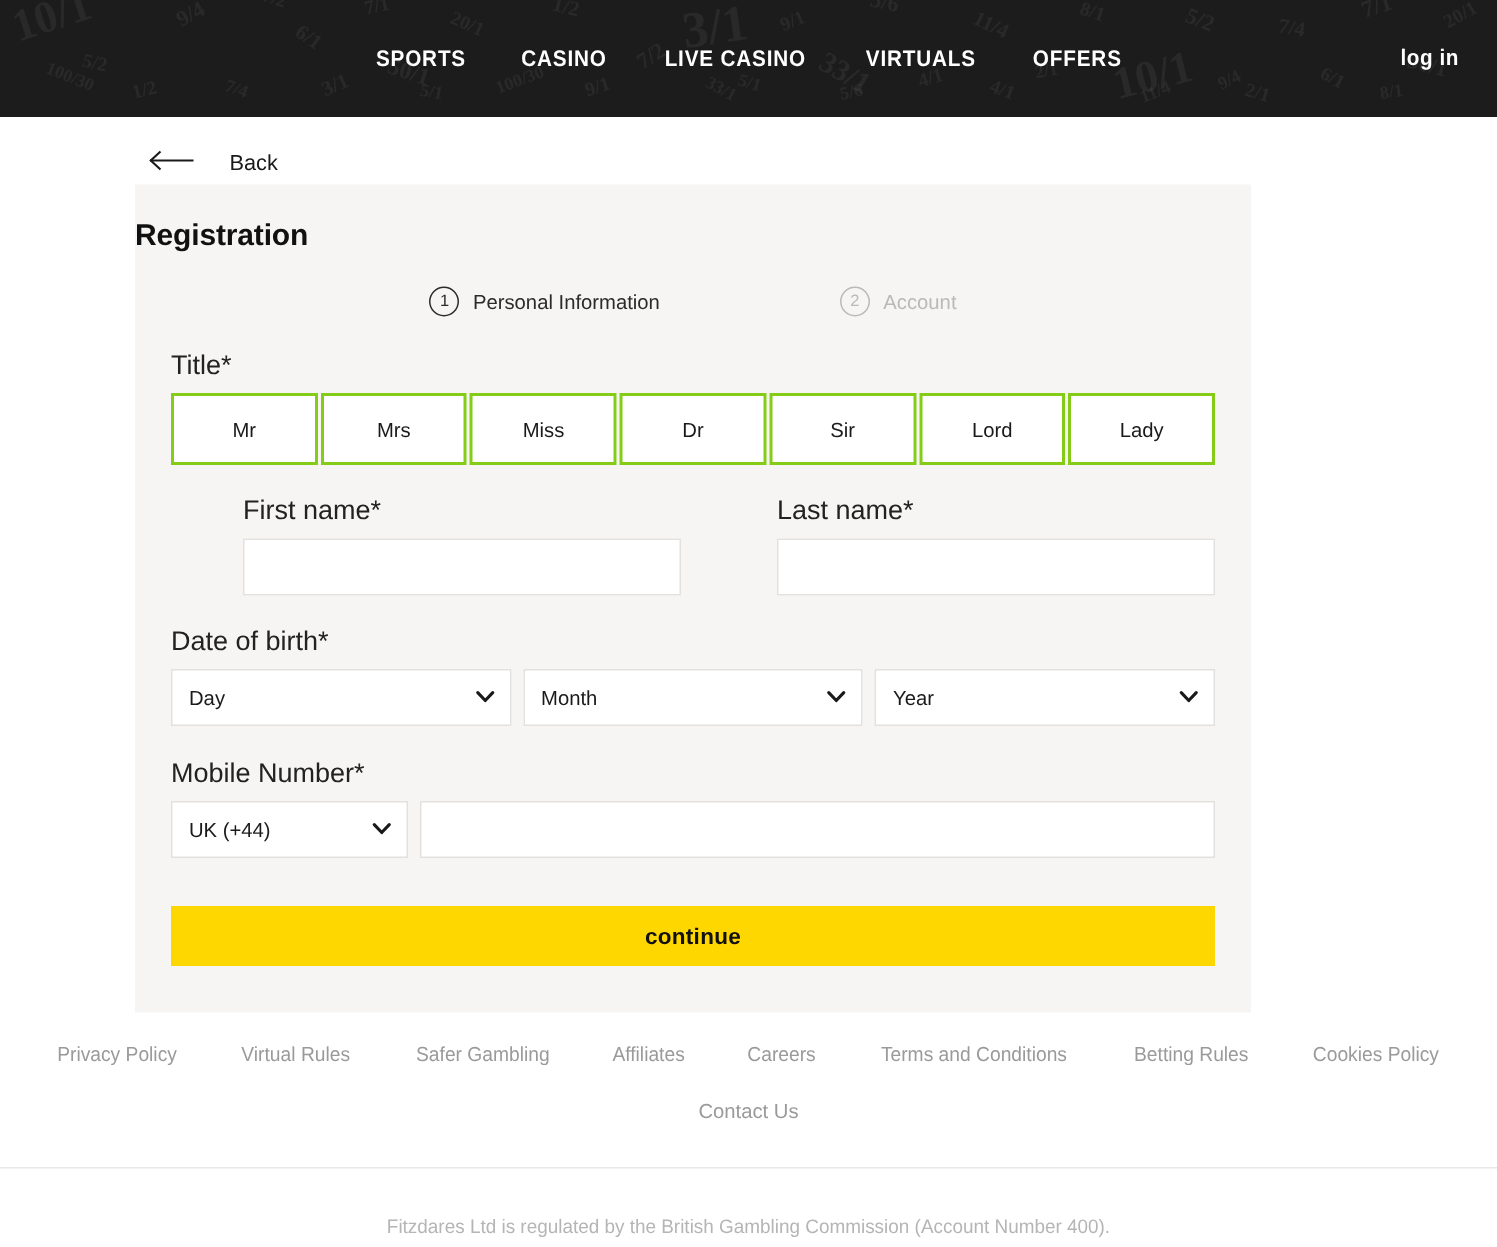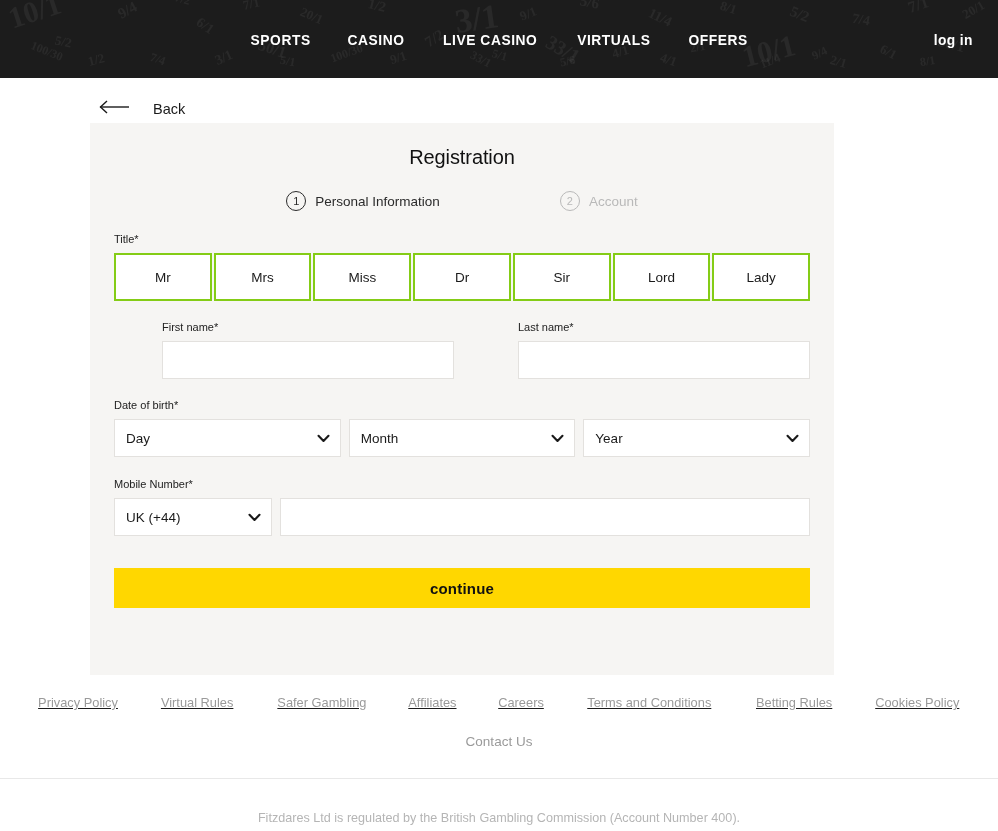--- a/index.html
+++ b/index.html
@@ -92,23 +92,23 @@
   
   .card {
     position: absolute;
     left: 90px;
     top: 123px;
     width: 744px;
     height: 552px;
     background: #f6f5f3;
   }
   .card-title {
-    text-align: center;
+    text-align: left;
     font-size: 20px;
-    font-weight: 400;
+    font-weight: 700;
     color: #111111;
     padding-top: 23px;
     letter-spacing: -0.1px;
   }
 
   .steps {
     display: flex;
     justify-content: center;
     align-items: center;
     gap: 120px;
@@ -123,21 +123,21 @@
     font-size: 11px;
     color: #2b2b2b;
     line-height: 1;
   }
   .step-label { font-size: 13.5px; color: #2b2b2b; }
   .step.inactive .step-circle { border-color: #b9b9b9; color: #b9b9b9; }
   .step.inactive .step-label { color: #b9b9b9; }
 
   .form { padding: 0 24px; margin-top: 22px; }
   .field-label {
-    font-size: 11px;
+    font-size: 18px;
     color: #222222;
     margin-bottom: 8px;
   }
 
   .title-row { display: flex; gap: 2px; }
   .title-btn {
     flex: 1;
     height: 48px;
     background: #ffffff;
     border: 2px solid #84cc16;
@@ -202,21 +202,20 @@
   
   .footer-links {
     position: absolute;
     left: 0; right: 0;
     top: 695px;
     display: flex;
     justify-content: center;
     flex-wrap: wrap;
     gap: 0px 39px;
     padding: 0 20px;
-    text-decoration: underline;
   }
   .footer-link {
     font-family: "Liberation Sans Narrow", "Liberation Sans", sans-serif;
     font-size: 13.5px;
     color: #9a9a9a;
     cursor: pointer;
     transform: scaleX(0.95);
   }
   .footer-contact {
     position: absolute;

